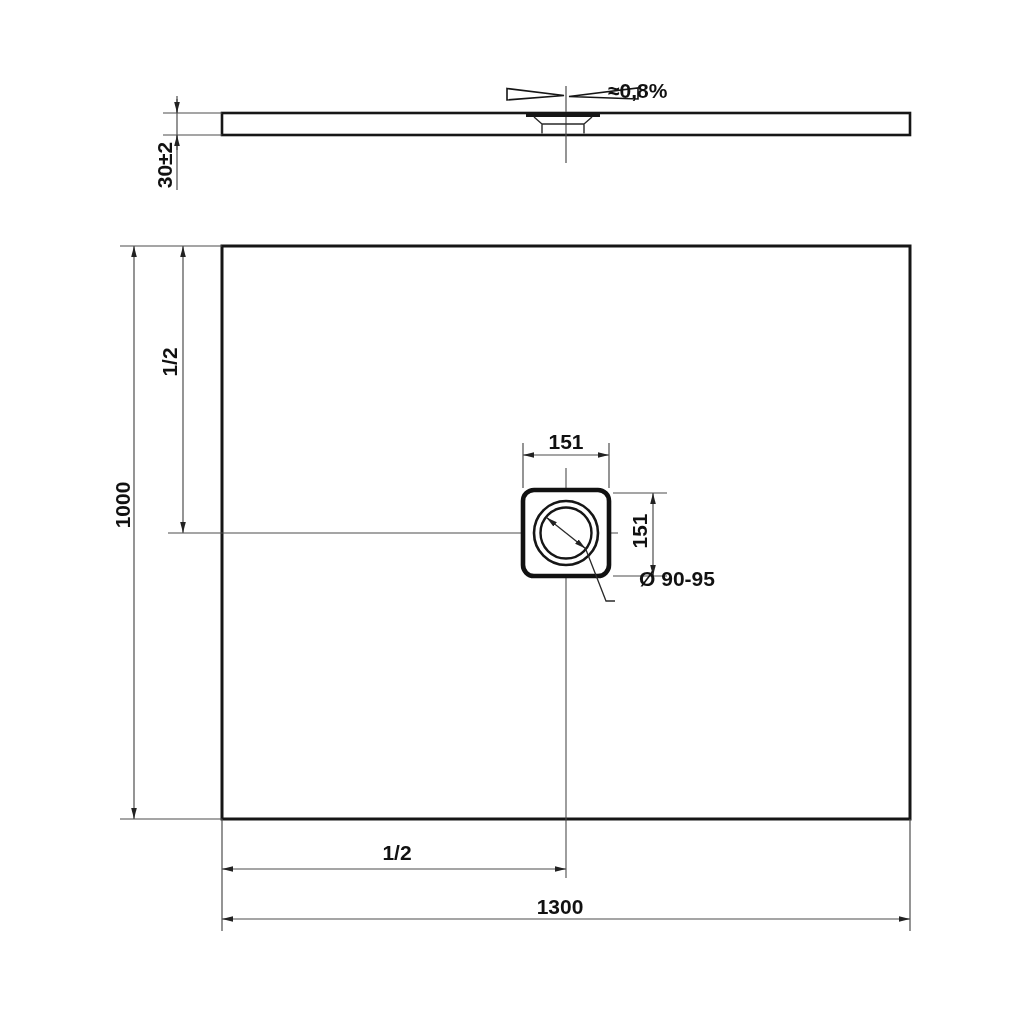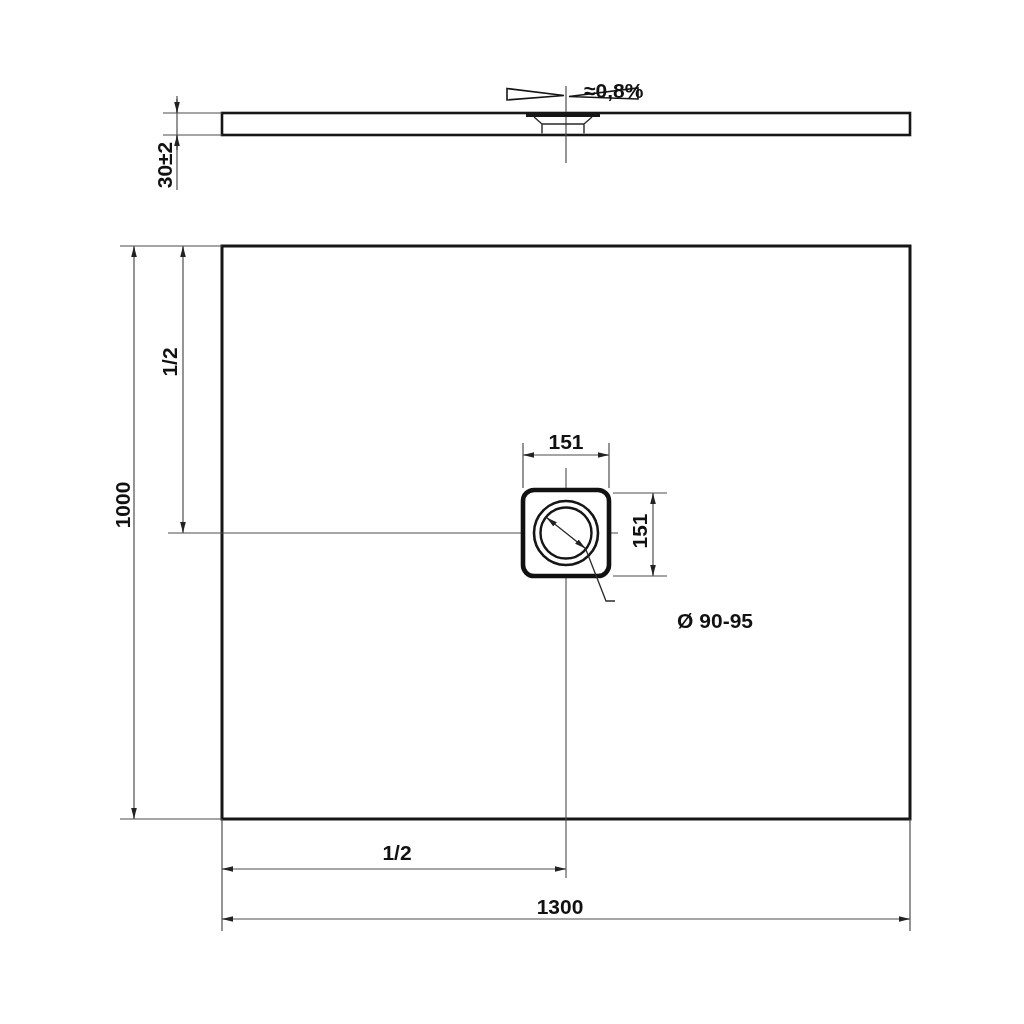--- a/index.html
+++ b/index.html
@@ -99,31 +99,31 @@
       <line x1="613" y1="493" x2="667" y2="493" stroke="#4d4d4d" stroke-width="1.2"></line>
       <line x1="613" y1="576" x2="667" y2="576" stroke="#4d4d4d" stroke-width="1.2"></line>
       <line x1="653" y1="493" x2="653" y2="576" stroke="#4d4d4d" stroke-width="1.2" marker-start="url(#arr)" marker-end="url(#arr)"></line>
 
       <line x1="222" y1="869" x2="566" y2="869" stroke="#4d4d4d" stroke-width="1.2" marker-start="url(#arr)" marker-end="url(#arr)"></line>
 
       <line x1="222" y1="919" x2="910" y2="919" stroke="#4d4d4d" stroke-width="1.2" marker-start="url(#arr)" marker-end="url(#arr)"></line>
     </g>
   </svg>
 
-  <div class="dim-label" style="left:584px; top:79px; text-align:left;">≈0,8%</div>
+  <div class="dim-label" style="left:608px; top:79px; text-align:left;">≈0,8%</div>
 
   <div class="dim-label rot" style="left:105px; top:153px;">30±2</div>
 
   <div class="dim-label rot" style="left:63px; top:493px;">1000</div>
 
   <div class="dim-label rot" style="left:110px; top:350px;">1/2</div>
 
   <div class="dim-label" style="left:506px; top:430px;">151</div>
 
   <div class="dim-label rot" style="left:580px; top:519px;">151</div>
 
-  <div class="dim-label" style="left:617px; top:609px; text-align:right;margin-left:16px;">Ø 90-95</div>
+  <div class="dim-label" style="left:617px; top:567px; text-align:center;">Ø 90-95</div>
 
   <div class="dim-label" style="left:337px; top:841px;">1/2</div>
 
   <div class="dim-label" style="left:500px; top:895px;">1300</div>
 
 </div>
 
 </body></html>

